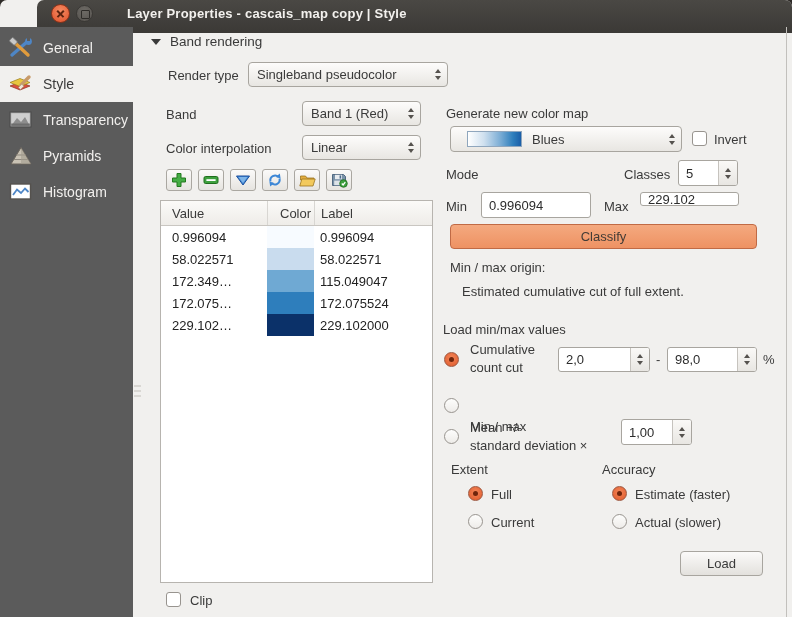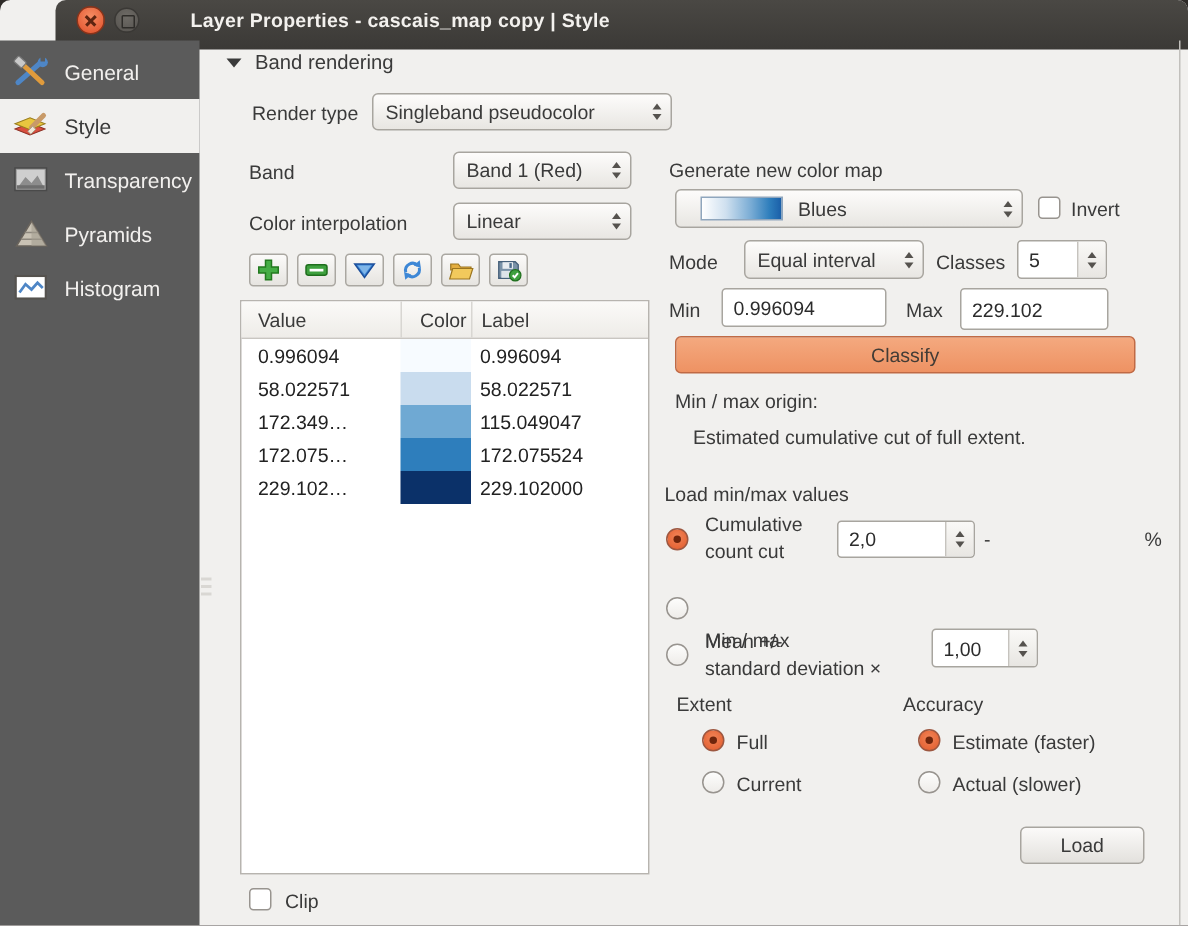--- a/index.html
+++ b/index.html
@@ -271,42 +271,35 @@
     <span style="margin-left:10px;">Blues</span>
     <span class="spin">
         <i class="tri-up"></i>
         <i class="tri-dn"></i>
       </span>
   </div>
   <div class="check" style="left:692px;top:131px;"></div>
   <div class="lbl" style="left:714px;top:132px;">Invert</div>
 
   <div class="lbl" style="left:446px;top:167px;">Mode</div>
-  <div class="combo" style="left:496px;top:160px;width:120px;height:26px;">
-    <span>Equal interval</span>
-    <span class="spin">
-        <i class="tri-up"></i>
-        <i class="tri-dn"></i>
-      </span>
-  </div>
   <div class="lbl" style="left:624px;top:167px;">Classes</div>
   <div class="spinbox" style="left:678px;top:160px;width:60px;height:26px;">
     <span class="val">5</span>
     <span class="btns">
         <i class="tri-up"></i>
         <i class="tri-dn"></i>
       </span>
   </div>
 
   <div class="lbl" style="left:446px;top:199px;">Min</div>
   <div class="textbox" style="left:481px;top:192px;width:110px;height:26px;">
       <span>0.996094</span>
     </div>
   <div class="lbl" style="left:604px;top:199px;">Max</div>
-  <div class="textbox" style="left:640px;top:192px;width:99px;height:28px;">
+  <div class="textbox" style="left:640px;top:192px;width:99px;height:14px;">
       <span>229.102</span>
     </div>
 
   <div class="btn classify" style="left:450px;top:224px;width:307px;height:25px;">Classify</div>
 
   <div class="lbl" style="left:450px;top:260px;">Min / max origin:</div>
   <div class="lbl" style="left:462px;top:284px;">Estimated cumulative cut of full extent.</div>
 
   <div class="lbl" style="left:443px;top:322px;">Load min/max values</div>
 
@@ -316,20 +309,27 @@
   <div class="lbl" style="left:470px;top:342px;">Cumulative</div>
   <div class="lbl" style="left:470px;top:360px;">count cut</div>
   <div class="spinbox" style="left:558px;top:347px;width:92px;">
     <span class="val">2,0</span>
     <span class="btns">
         <i class="tri-up"></i>
         <i class="tri-dn"></i>
       </span>
   </div>
   <div class="lbl" style="left:656px;top:352px;">-</div>
+  <div class="spinbox" style="left:667px;top:347px;width:90px;">
+    <span class="val">98,0</span>
+    <span class="btns">
+        <i class="tri-up"></i>
+        <i class="tri-dn"></i>
+      </span>
+  </div>
   <div class="lbl" style="left:763px;top:352px;">%</div>
 
   <div class="radio" style="left:444px;top:398px;"></div>
   <div class="lbl" style="left:470px;top:399px;margin-top:20px;">Min / max</div>
 
   <div class="radio" style="left:444px;top:429px;"></div>
   <div class="lbl" style="left:470px;top:420px;">Mean +/-</div>
   <div class="lbl" style="left:470px;top:438px;">standard deviation ×</div>
   <div class="spinbox" style="left:621px;top:419px;width:71px;height:26px;">
     <span class="val">1,00</span>

